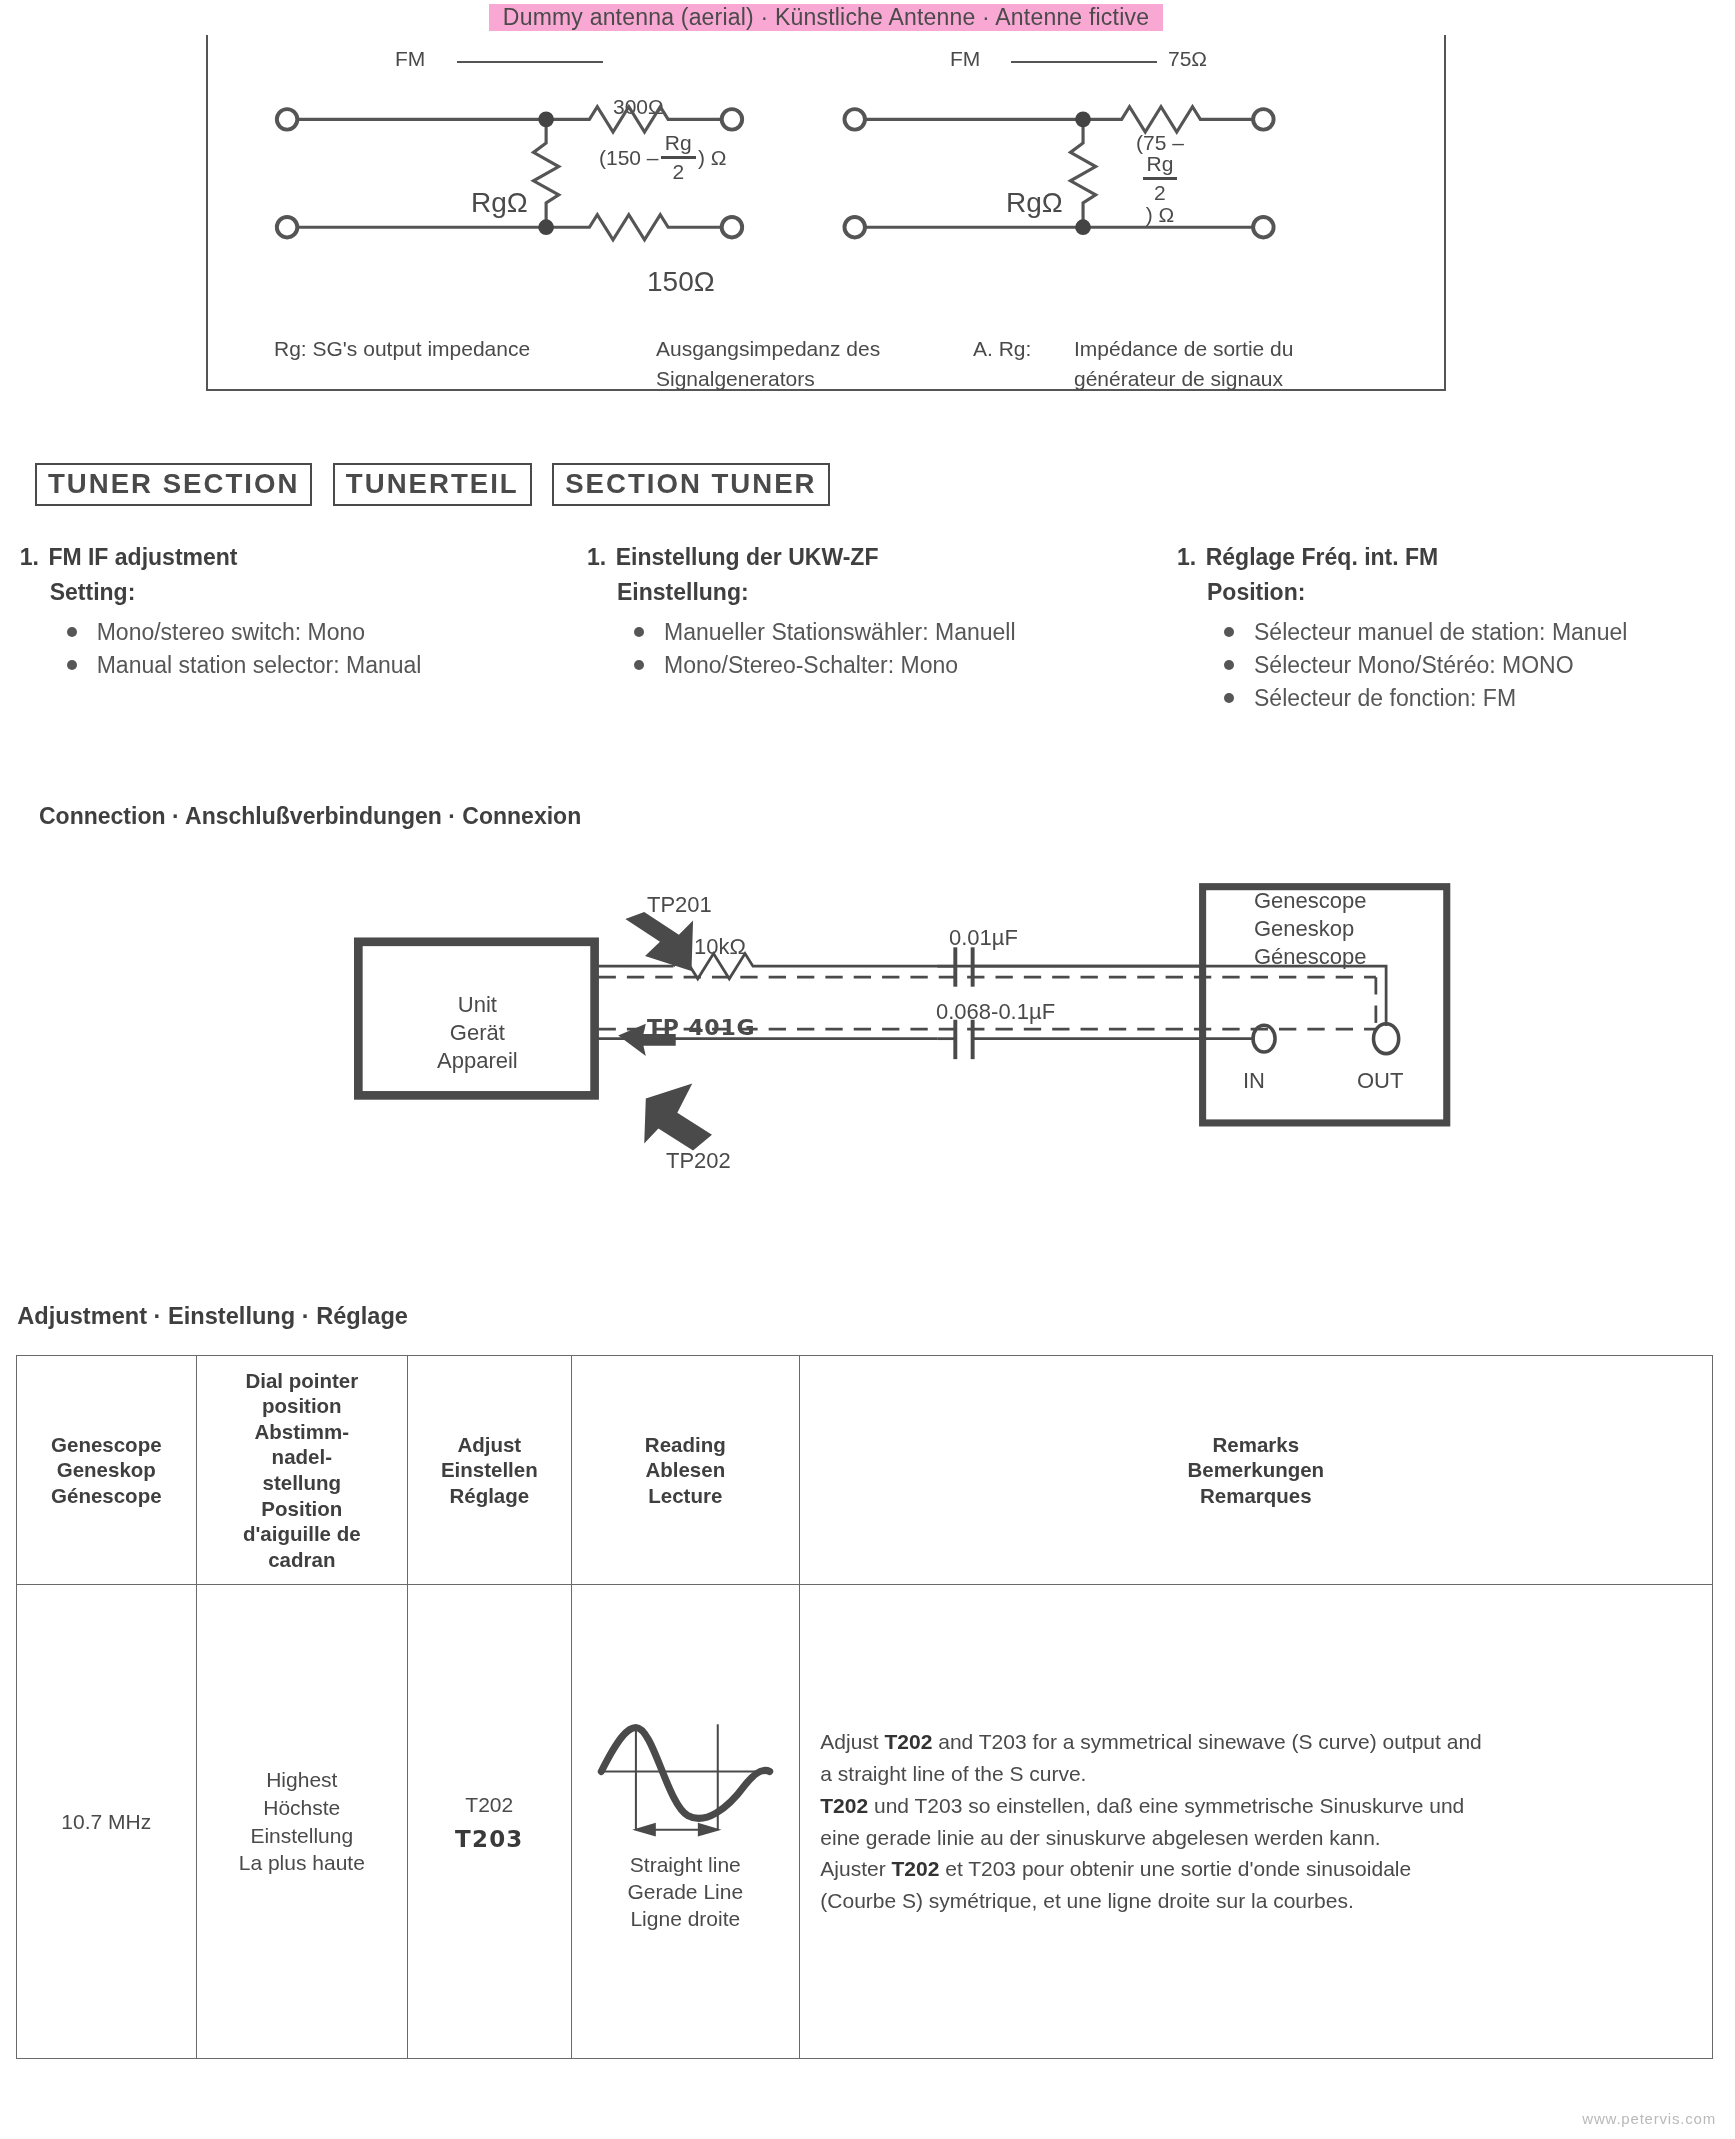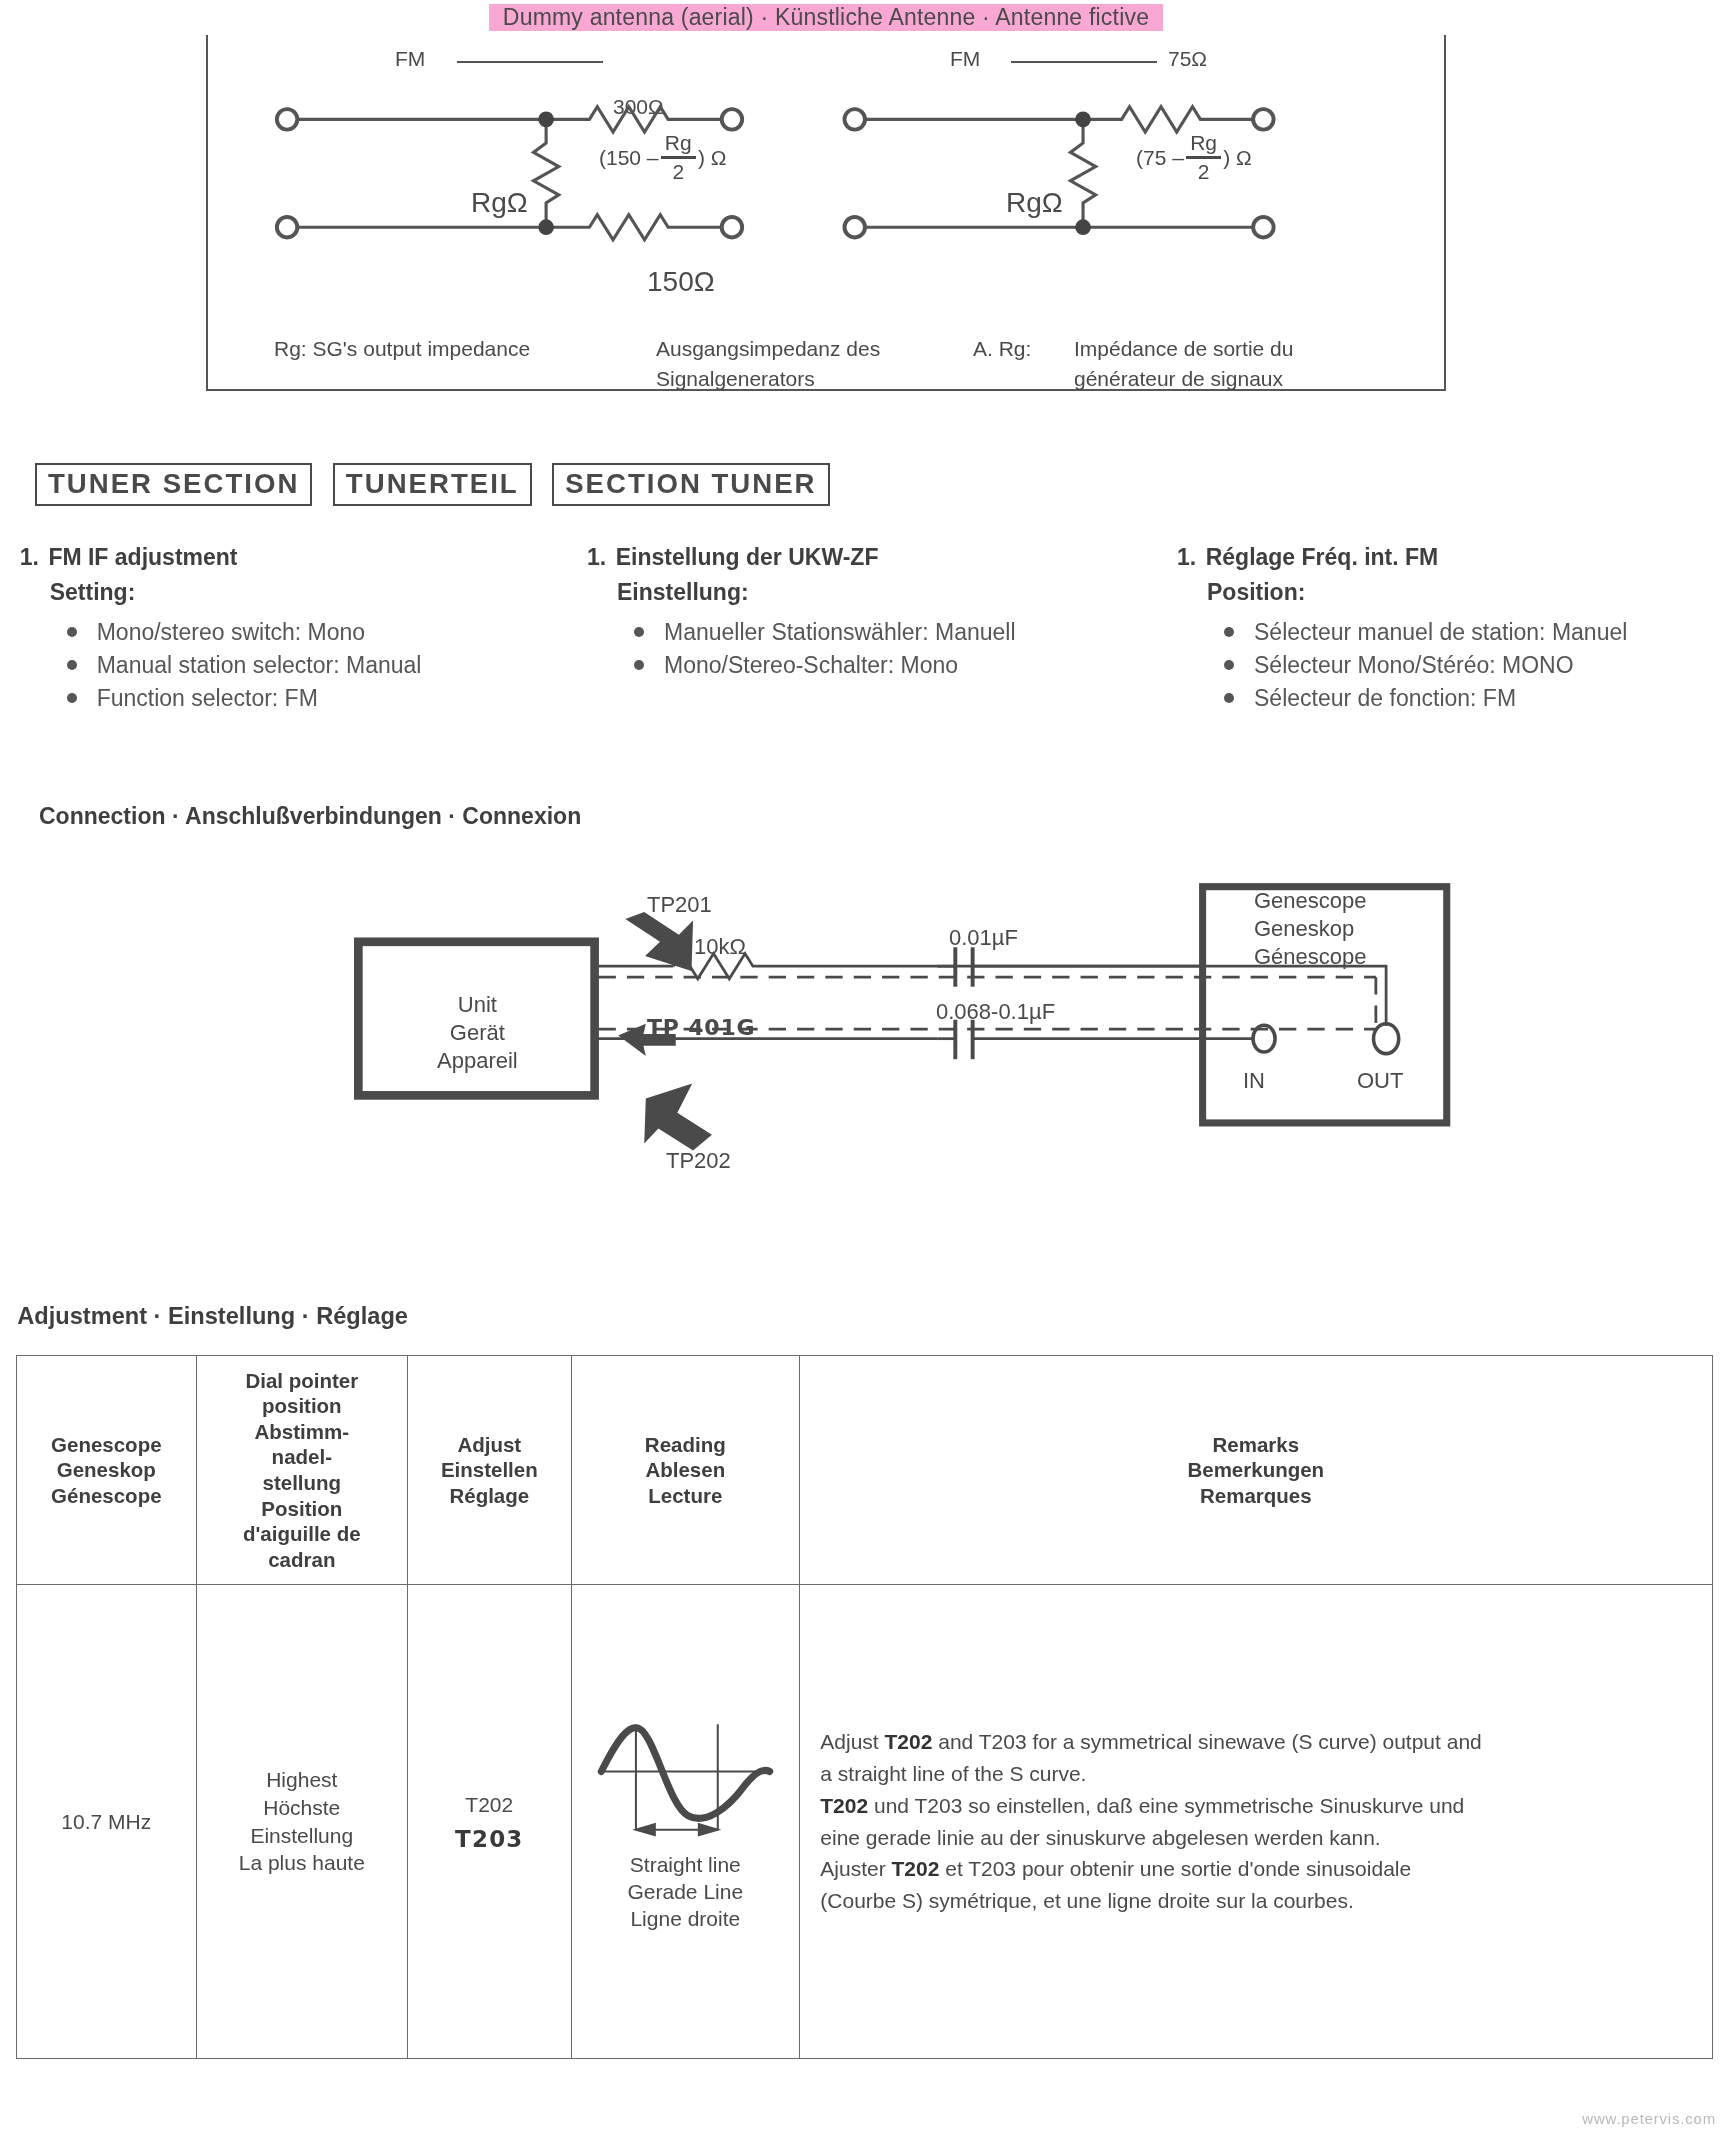--- a/index.html
+++ b/index.html
@@ -279,21 +279,21 @@
 <div class="formula" style="left:599px; top:132px;">
   <span>(150 –</span>
   <span class="frac">
     <span class="num">Rg</span>
     <span class="bar"></span>
     <span class="den">2</span>
   </span>
   <span>) Ω</span>
 </div>
 
-<div class="formula" style="left:1136px; top:132px;">
+<div class="formula" style="left:1136px; top:132px;flex-direction:column;">
   <span>(75 –</span>
   <span class="frac">
     <span class="num">Rg</span>
     <span class="bar"></span>
     <span class="den">2</span>
   </span>
   <span>) Ω</span>
 </div>
 
 <div class="res-label" style="left:471px; top:187px;">RgΩ</div>
@@ -317,21 +317,20 @@
 
   <div class="lang-col c0">
     <div class="lc-title">
       <span>1.</span>
       <span>FM  IF adjustment</span>
     </div>
     <div class="lc-sub">Setting:</div>
     <ul class="lc-list">
       <li><span class="bullet"></span><span>Mono/stereo switch: Mono</span></li>
       <li><span class="bullet"></span><span>Manual station selector: Manual</span></li>
-      <li><span class="bullet"></span><span>Function selector: FM</span></li>
     </ul>
   </div>
 
   <div class="lang-col c1">
     <div class="lc-title">
       <span>1.</span>
       <span>Einstellung der UKW-ZF</span>
     </div>
     <div class="lc-sub">Einstellung:</div>
     <ul class="lc-list">

